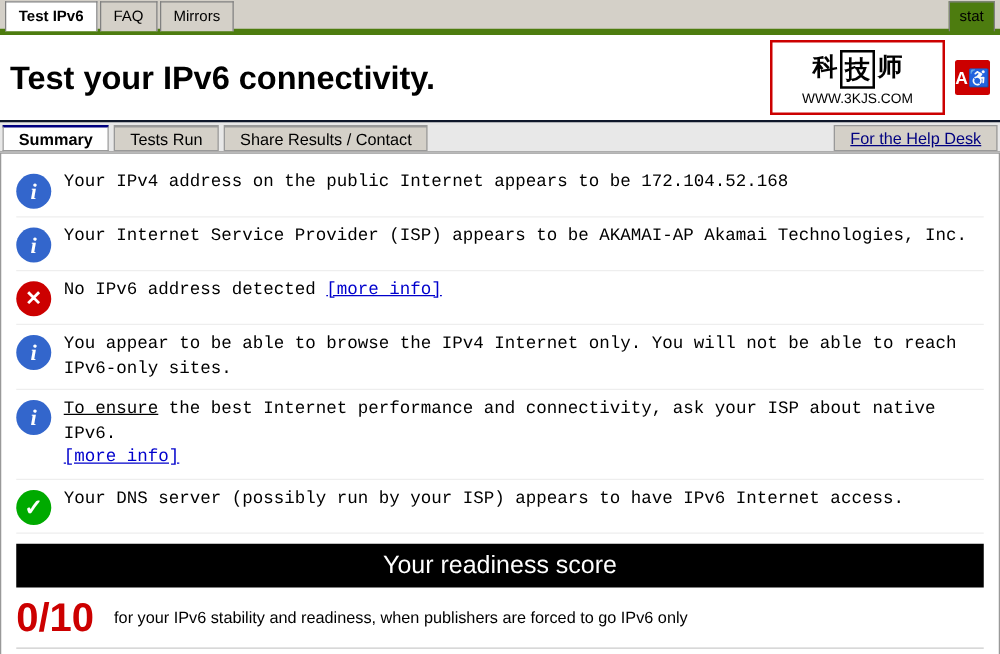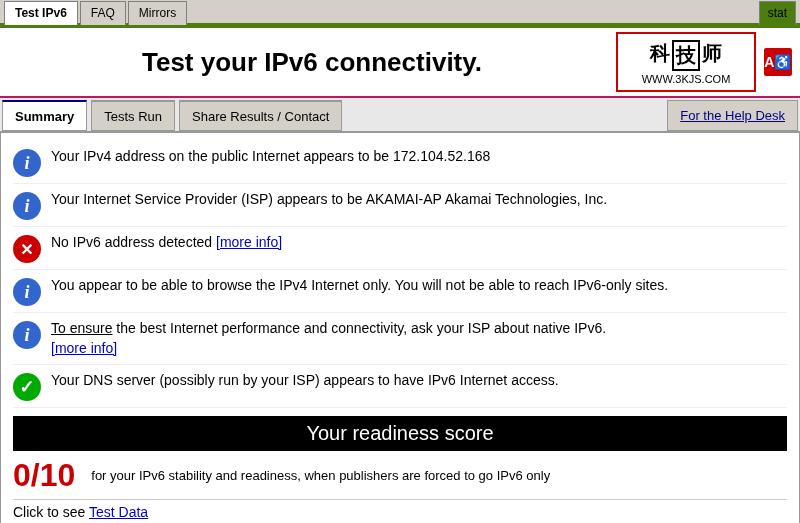--- a/index.html
+++ b/index.html
@@ -50,22 +50,21 @@
       display: flex;
       align-items: center;
     }
 
     
     .header {
       background: #ffffff;
       display: flex;
       align-items: center;
       padding: 4px 8px;
-      border-bottom: 2px solid #be185d;
-      text-align: center;
+      border-bottom: 2px solid #0f172a;
     }
     .header-title {
       font-size: 26px;
       font-weight: bold;
       color: #000000;
       flex: 1;
     }
     .header-logo {
       width: 140px;
       height: 60px;
@@ -91,21 +90,21 @@
       font-weight: bold;
       color: #000;
     }
 
     
     .sub-nav {
       background: #e8e8e8;
       display: flex;
       align-items: stretch;
       border-bottom: 1px solid #999;
-      height: 34px;
+      height: 24px;
     }
     .sub-tab {
       padding: 4px 12px;
       border: 1px solid #999;
       border-top: 2px solid #999;
       background: #d4d0c8;
       cursor: pointer;
       font-size: 13px;
       display: flex;
       align-items: center;
@@ -176,20 +175,21 @@
     .icon-success {
       background: #00aa00;
       color: white;
       font-size: 18px;
     }
     .info-text {
       flex: 1;
       line-height: 1.4;
       font-size: 14px;
       color: #000;
+      font-family: Liberation Mono, monospace;
     }
     .info-link {
       color: #0000cc;
       text-decoration: underline;
       cursor: pointer;
     }
 
     
     .score-bar {
       background: #000000;

